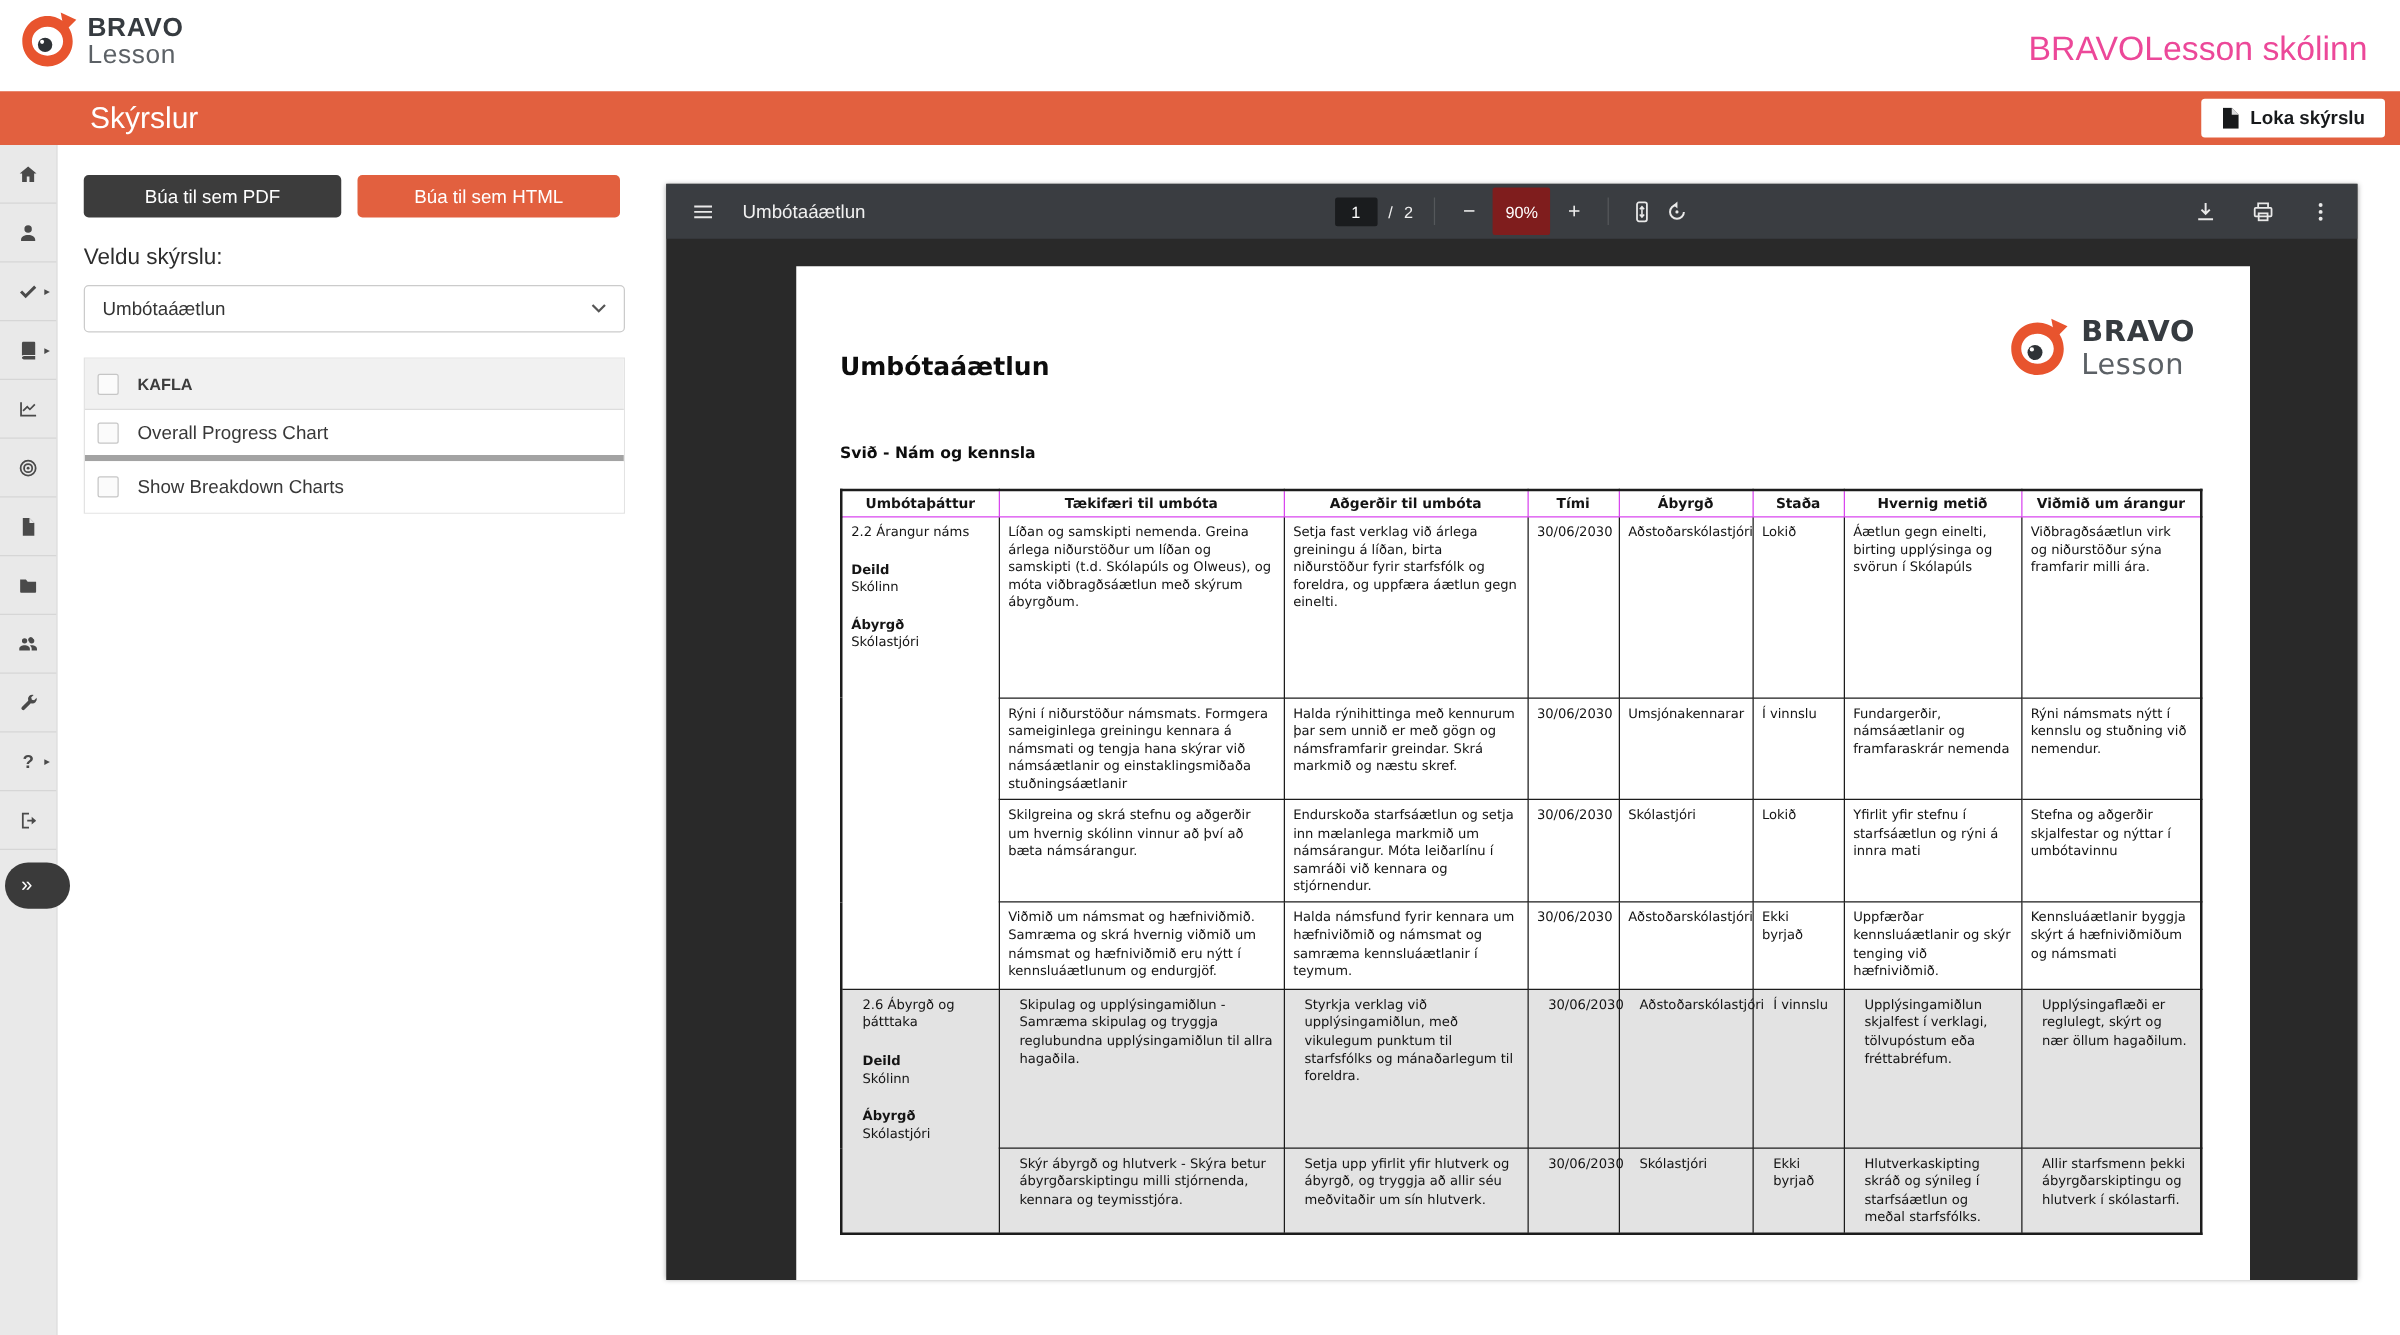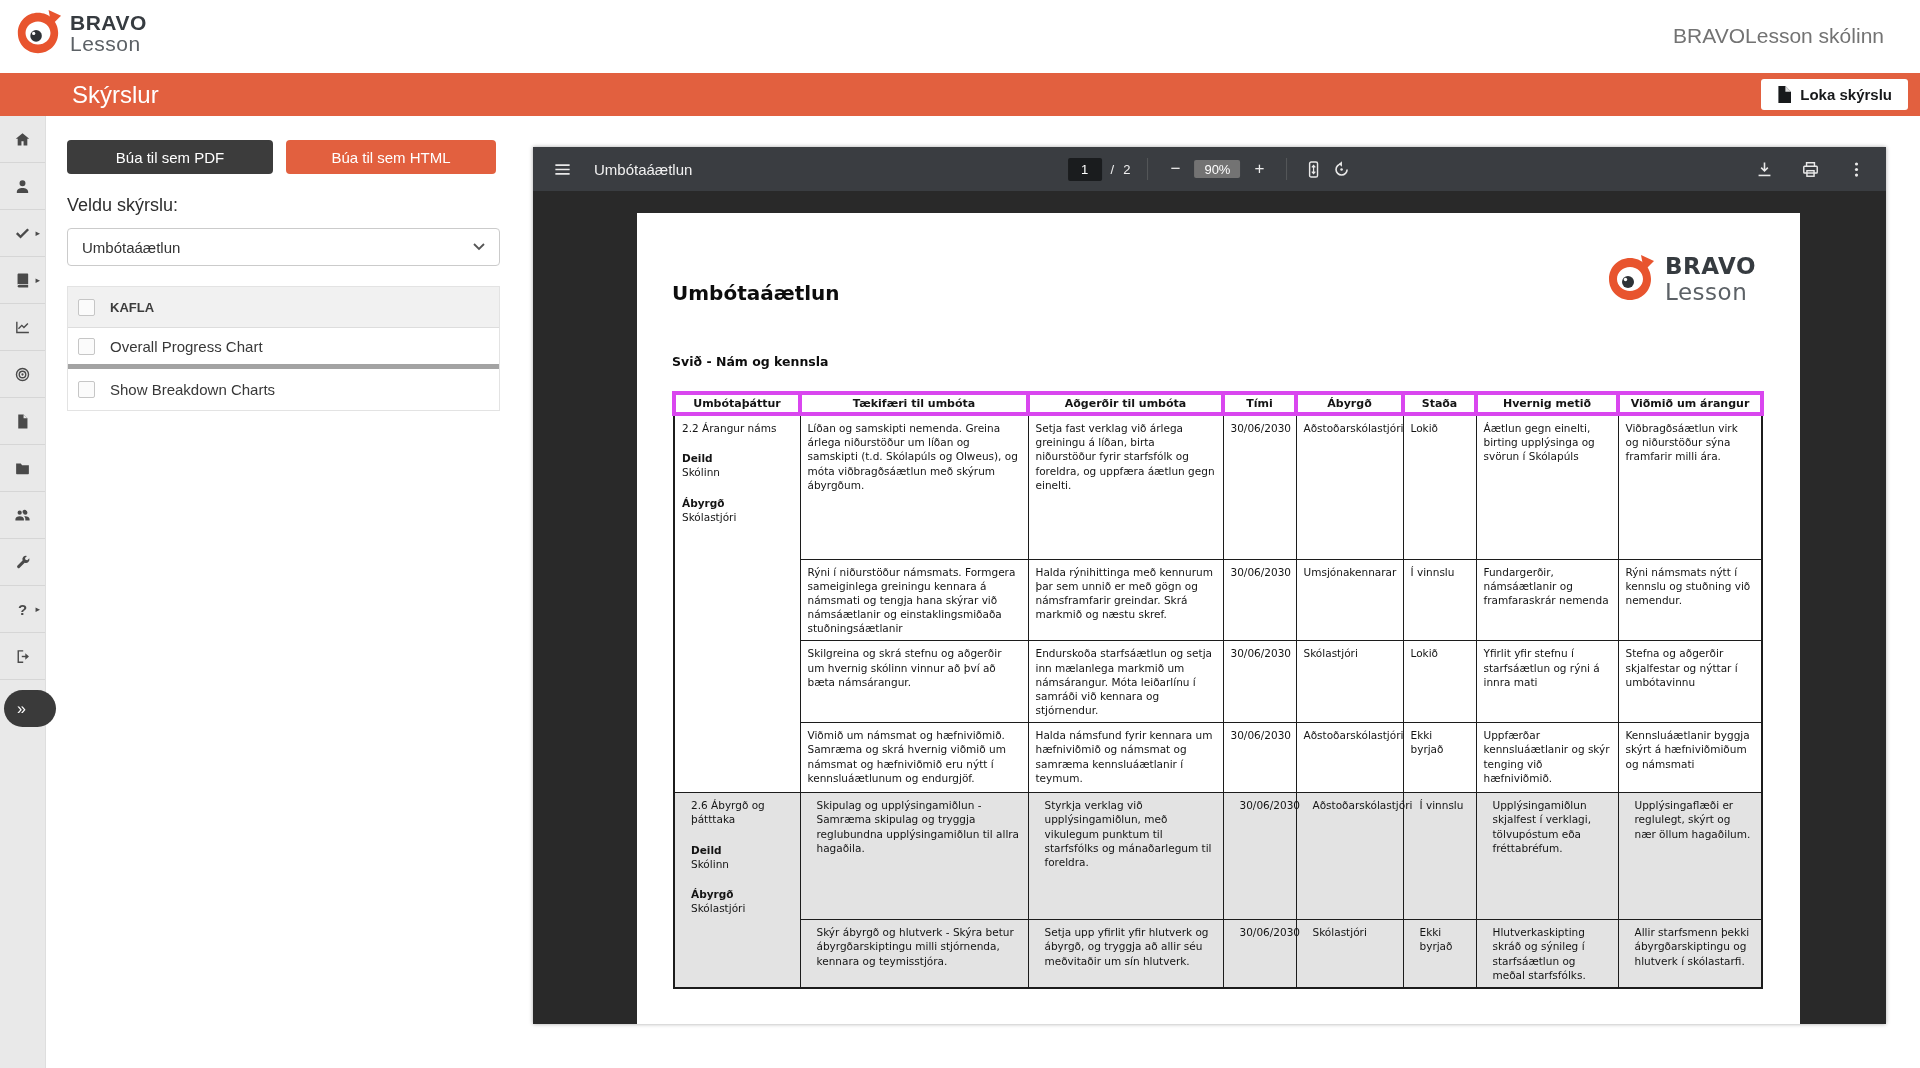--- a/index.html
+++ b/index.html
@@ -5,21 +5,21 @@
   * { margin:0; padding:0; box-sizing:border-box; }
   html,body { width:1920px; height:1068px; overflow:hidden; background:#fff;
               font-family:"Liberation Sans", sans-serif; }
 
   
   .topbar { position:relative; height:73px; background:#fff; }
   .brand { position:absolute; left:14px; top:9px; display:flex; align-items:center; gap:8px; }
   .brand-text { line-height:1.02; }
   .brand-top { font-size:21px; font-weight:bold; color:#363b40; letter-spacing:.5px; }
   .brand-bottom { font-size:21px; color:#5c6166; letter-spacing:.5px; }
-  .account { position:absolute; right:36px; top:24px; font-size:21px; color:#737373; }
+  .account { position:absolute; right:26px; top:24px; font-size:27px; color:#ec4899; }
 
   
   .orangebar { position:relative; height:43px; background:#e2603f; }
   .page-title { position:absolute; left:72px; top:0; line-height:43px; color:#fff; font-size:24px; }
   .close-btn { position:absolute; right:12px; top:6px; height:31px; background:#fff; border:none;
                border-radius:3px; padding:0 16px; display:flex; align-items:center; gap:9px;
                font-family:inherit; font-weight:bold; font-size:15px; color:#17191b; cursor:pointer; }
 
   
   .workspace { position:relative; height:952px; background:#fff; }
@@ -63,37 +63,37 @@
   .toolbar { position:relative; height:44px; background:#3a3d41; }
   .tb-left { position:absolute; left:20px; top:0; height:44px; display:flex; align-items:center; gap:22px; }
   .tb-title { color:#f1f1f1; font-size:15px; }
   .tb-center { position:absolute; left:50%; top:0; height:44px; transform:translateX(-50%);
                display:flex; align-items:center; gap:9px; }
   .page-input { width:34px; height:23px; background:#1a1c1e; border:none; border-radius:2px;
                 color:#fff; font-size:13px; text-align:center; font-family:inherit; }
   .tb-text { color:#f1f1f1; font-size:13px; }
   .tdiv { width:1px; height:22px; background:#55585b; margin:0 8px; }
   .tb-sign { color:#ececec; font-size:17px; width:20px; text-align:center; cursor:pointer; }
-  .zoom-box { min-width:46px; height:18px; background:#737373; border-radius:2px; color:#fff;
+  .zoom-box { min-width:46px; height:38px; background:#7f1d1d; border-radius:2px; color:#fff;
               font-size:13px; display:flex; align-items:center; justify-content:center; padding:0 5px; }
   .tb-icon { display:flex; align-items:center; justify-content:center; cursor:pointer; }
   .tb-icon svg { width:19px; height:19px; }
   .tb-right { position:absolute; right:20px; top:0; height:44px; display:flex; align-items:center; gap:27px; }
 
   .page-surface { position:absolute; left:104px; top:66px; width:1163px; bottom:0; background:#fff; }
   .doc-inner { position:relative; padding:68px 40px 0 35px;
                font-family:"DejaVu Sans", sans-serif; color:#141414; }
   .doc-title { font-size:20px; font-weight:bold; color:#0d0d0d; }
   .doc-logo { position:absolute; right:44px; top:40px; display:flex; align-items:center; gap:10px; }
   .doc-logo .brand-top { font-size:23px; }
   .doc-logo .brand-bottom { font-size:23px; }
   .doc-section { margin-top:49px; font-size:12.5px; font-weight:bold; color:#0d0d0d; }
   .doc-table { margin-top:22px; border-collapse:collapse; table-layout:fixed; width:1088px;
                border:2px solid #1c1c1c; font-size:10.5px; }
-  .doc-table th { border:4px solid #d946ef; font-size:11px; font-weight:bold; text-align:center;
+  .doc-table th { border:1px solid #d946ef; font-size:11px; font-weight:bold; text-align:center;
                   vertical-align:middle; height:21px; padding:2px; background:#fff; }
   .doc-table td { border:1px solid #1c1c1c; padding:5px 7px; vertical-align:top; line-height:1.35; }
   .doc-table td.c-time { text-align:left; }
   .shaded td { background:#e3e3e3;padding-left:16px; }
   .factor { margin-bottom:2px; }
   .sub-label { margin-top:16px; font-weight:bold; }
 
   .ic-fill { fill:#4a4a4a; }
 </style>
 </head>

